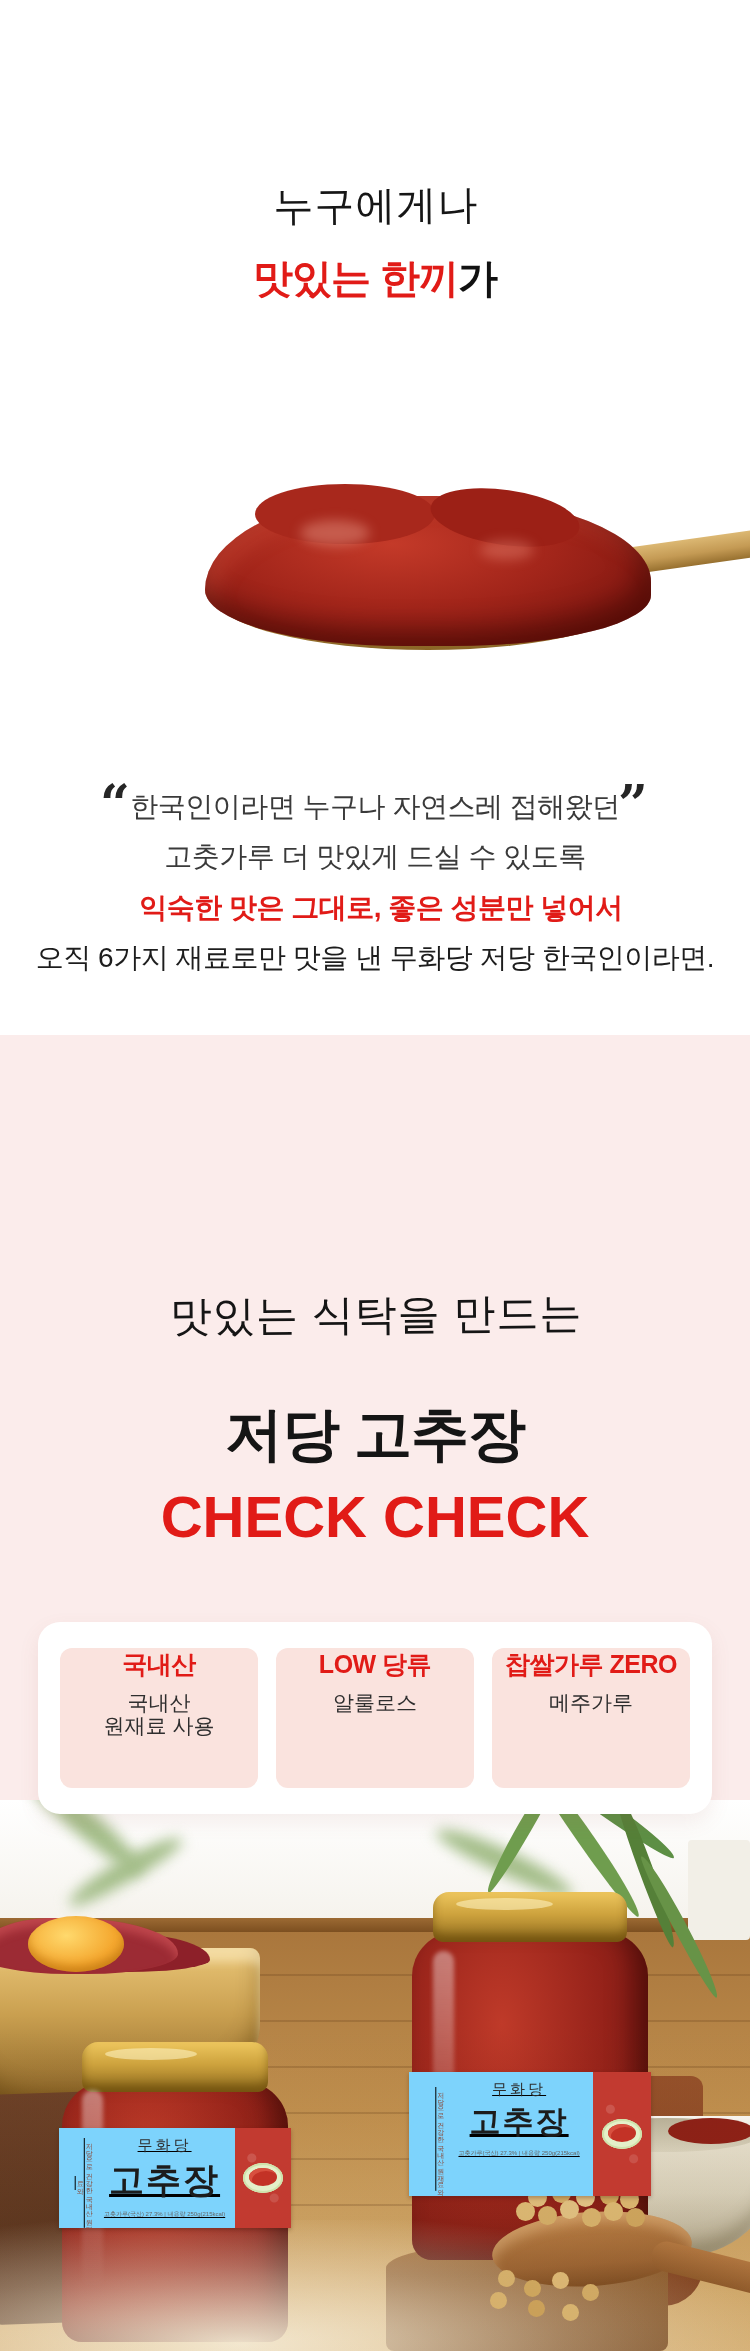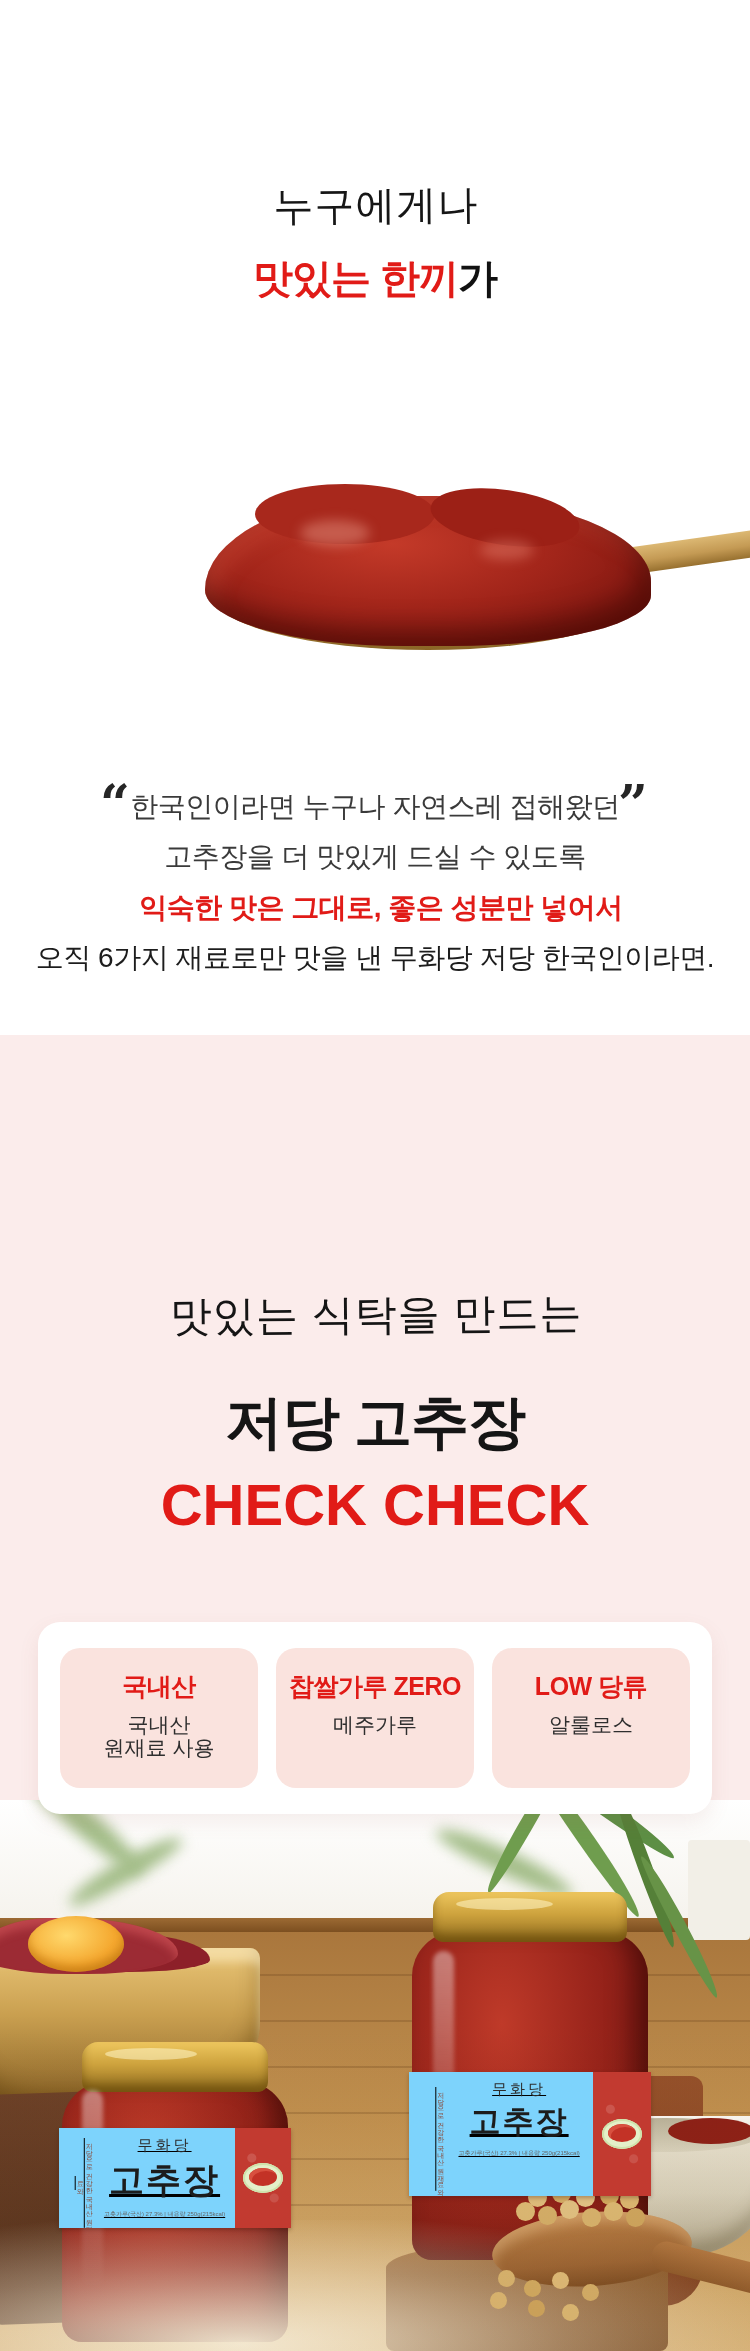--- a/index.html
+++ b/index.html
@@ -32,25 +32,25 @@
   .quote-block { position:absolute; left:0; top:782px; width:750px; text-align:center; font-size:28px; line-height:1.8; color:#3a3a3a; letter-spacing:-0.5px; }
   .quote-block .l3 { color:var(--accent); font-weight:700;margin-left:12px; }
   .quote-block .l4 { color:#1d1d1d; }
   .qmark { position:absolute; top:778px; font-family:"DejaVu Serif","Liberation Serif",serif; font-weight:700; font-size:52px; color:#262626; line-height:1; }
   .qmark.open { left:100px; }
   .qmark.close { left:618px; }
 
   
   .sec-check { position:relative; width:750px; height:765px; background:var(--pink); z-index:3; }
   .handwriting2 { padding-top:252px; text-align:center; font-size:42px; color:#151515; transform:rotate(-0.5deg); letter-spacing:1px; }
-  .check-title { margin-top:44px; text-align:center; font-size:58px; font-weight:800; color:#151515; letter-spacing:-1px; line-height:1.2; }
+  .check-title { margin-top:56px; text-align:center; font-size:58px; font-weight:800; color:#151515; letter-spacing:-1px; line-height:1.2; }
   .check-sub { margin-top:14px; text-align:center; font-size:58px; font-weight:800; color:var(--accent); letter-spacing:0; }
   .card-panel { position:absolute; left:38px; top:587px; width:674px; height:192px; background:#fff; border-radius:22px;
      box-shadow:0 8px 20px rgba(160,90,80,.10); display:flex; gap:18px; padding:26px 22px; z-index:4; }
-  .pcard { flex:1; background:var(--cardpink); border-radius:20px; text-align:center; padding-top:22px; }
+  .pcard { flex:1; background:var(--cardpink); border-radius:12px; text-align:center; }
   .pcard .ctitle { font-size:25px; font-weight:800; color:var(--accent); letter-spacing:-0.5px; }
   .pcard .cline { margin-top:10px; font-size:21px; color:#2e2e2e; line-height:1.1; }
   .pcard .cline + .cline { margin-top:0; }
 
   
   .sec-photo { position:relative; width:750px; height:551px; overflow:hidden; background:#c79a5d; z-index:1; }
   .wall { position:absolute; left:0; top:0; width:750px; height:140px; background:linear-gradient(180deg,#ffffff 0%,#f4f1ea 100%); }
   .leaf { position:absolute; background:#6f9d4e; border-radius:50% 50% 50% 50%/60% 60% 40% 40%; }
   .leaf.blur { filter:blur(7px); background:#a3bd88; }
   .wood-bg { position:absolute; left:0; top:128px; width:750px; height:423px;
@@ -158,44 +158,44 @@
       <div class="paste-bump1"></div>
       <div class="paste-bump2"></div>
       <div class="paste-gloss1"></div>
       <div class="paste-gloss2"></div>
     </div>
 
     <span class="qmark open">“</span>
     <span class="qmark close">”</span>
     <div class="quote-block">
       <div class="l1">한국인이라면 누구나 자연스레 접해왔던</div>
-      <div class="l2">고추장을 더 맛있게 드실 수 있도록</div>
+      <div class="l2">고춧가루 더 맛있게 드실 수 있도록</div>
       <div class="l3">익숙한 맛은 그대로, 좋은 성분만 넣어서</div>
       <div class="l4">오직 6가지 재료로만 맛을 낸 무화당 저당 한국인이라면.</div>
     </div>
   </section>
 
   <section class="sec-check">
     <div class="handwriting2">맛있는 식탁을 만드는</div>
     <div class="check-title">저당 고추장</div>
     <div class="check-sub">CHECK CHECK</div>
 
     <div class="card-panel">
       <div class="pcard">
         <div class="ctitle">국내산</div>
         <div class="cline">국내산</div>
         <div class="cline">원재료 사용</div>
       </div>
       <div class="pcard">
+        <div class="ctitle">LOW 당류</div>
+        <div class="cline">알룰로스</div>
+      </div>
+      <div class="pcard">
         <div class="ctitle">찹쌀가루 ZERO</div>
         <div class="cline">메주가루</div>
-      </div>
-      <div class="pcard">
-        <div class="ctitle">LOW 당류</div>
-        <div class="cline">알룰로스</div>
       </div>
     </div>
   </section>
 
   <section class="sec-photo">
     <div class="wall"></div>
     <div class="leaf blur" style="left:10px;top:10px;width:150px;height:26px;transform:rotate(40deg);"></div>
     <div class="leaf blur" style="left:60px;top:60px;width:130px;height:22px;transform:rotate(-30deg);"></div>
     <div class="leaf blur" style="left:430px;top:50px;width:150px;height:24px;transform:rotate(25deg);"></div>
     <div class="wood-bg"></div>

